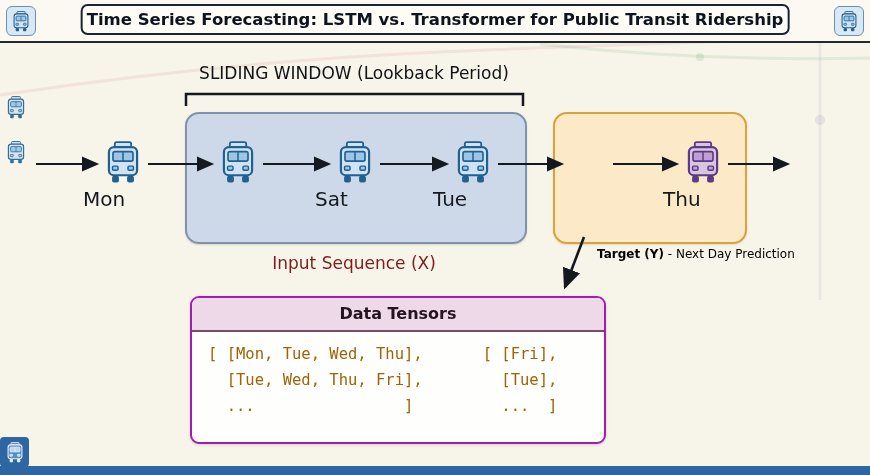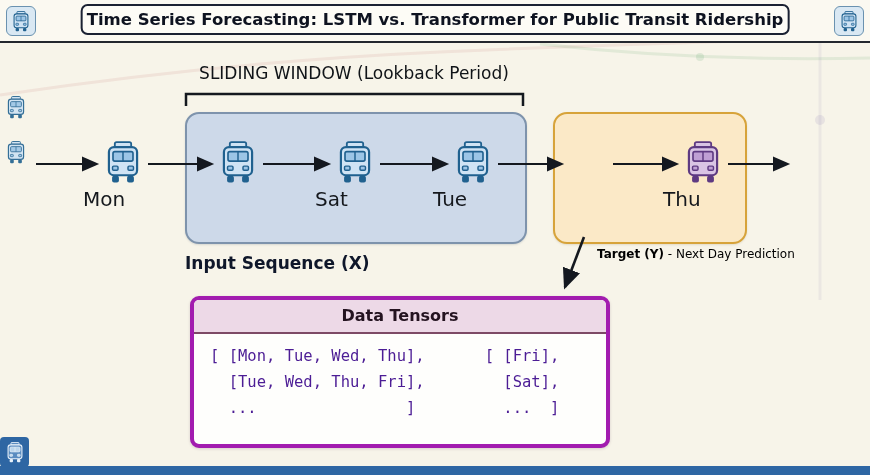--- a/index.html
+++ b/index.html
@@ -58,42 +58,42 @@
   }
 
   .arrows{position:absolute;left:0;top:0;width:870px;height:475px;pointer-events:none}
 
   
   .day{position:absolute;top:141px;width:80px;text-align:left}
   .day .bus{margin:0 auto}
   .day-label{margin-top:3px;font-size:20px;font-weight:500;color:#15181d}
 
   .input-label{
-    position:absolute;left:185px;top:253px;width:338px;text-align:left;
-    font-size:17px;font-weight:700;color:#0f172a;
+    position:absolute;left:185px;top:253px;width:338px;text-align:center;
+    font-size:17px;font-weight:400;color:#7f1d1d;
   }
   .target-label{
     position:absolute;left:597px;top:247px;font-size:12px;white-space:nowrap;color:#000000;
   }
   .target-label .bold{font-weight:700}
 
   
   .tensor-box{
     position:absolute;left:190px;top:296px;width:412px;height:144px;
-    background:#fefefc;border:4px solid #a21caf;border-radius:9px;overflow:hidden;
+    background:#fefefc;border:2px solid #a21caf;border-radius:9px;overflow:hidden;
     box-shadow:0 1px 3px rgba(80,40,70,.18);
   }
   .tensor-header{
     height:32px;line-height:32px;text-align:center;font-size:16px;font-weight:700;
     background:#edd9e7;border-bottom:2px solid #7d4a66;color:#241320;
   }
   .tensor-body{display:flex;padding:9px 0 0 16px}
   .tensor-body pre{
     margin:0;font-family:"DejaVu Sans Mono","Liberation Mono",monospace;
-    font-size:15.5px;line-height:26px;color:#4c1d95;
+    font-size:15.5px;line-height:26px;color:#a16207;
   }
   .tensor-body pre.y{margin-left:60px}
 
   
   .bottom-block{
     position:absolute;left:0;top:437px;width:29px;height:30px;
     background:#2e66a3;border-radius:4px;display:flex;align-items:center;justify-content:center;
   }
   .bottom-bar{position:absolute;left:0;top:466px;width:870px;height:9px;background:#2e66a3}
 </style>
@@ -211,21 +211,21 @@
     <span class="bold">Target (Y)</span><span> - Next Day Prediction</span>
   </div>
 
   <div class="tensor-box">
     <div class="tensor-header">Data Tensors</div>
     <div class="tensor-body">
       <pre class="x">[ [Mon, Tue, Wed, Thu],
   [Tue, Wed, Thu, Fri],
   ...                ]</pre>
       <pre class="y">[ [Fri],
-  [Sat],
+  [Tue],
   ...  ]</pre>
     </div>
   </div>
 
   <div class="bottom-block">
     <svg class="bus bus-deco" width="20" height="21">
         <use href="#bus-shape"></use>
       </svg>
   </div>
   <div class="bottom-bar"></div>

